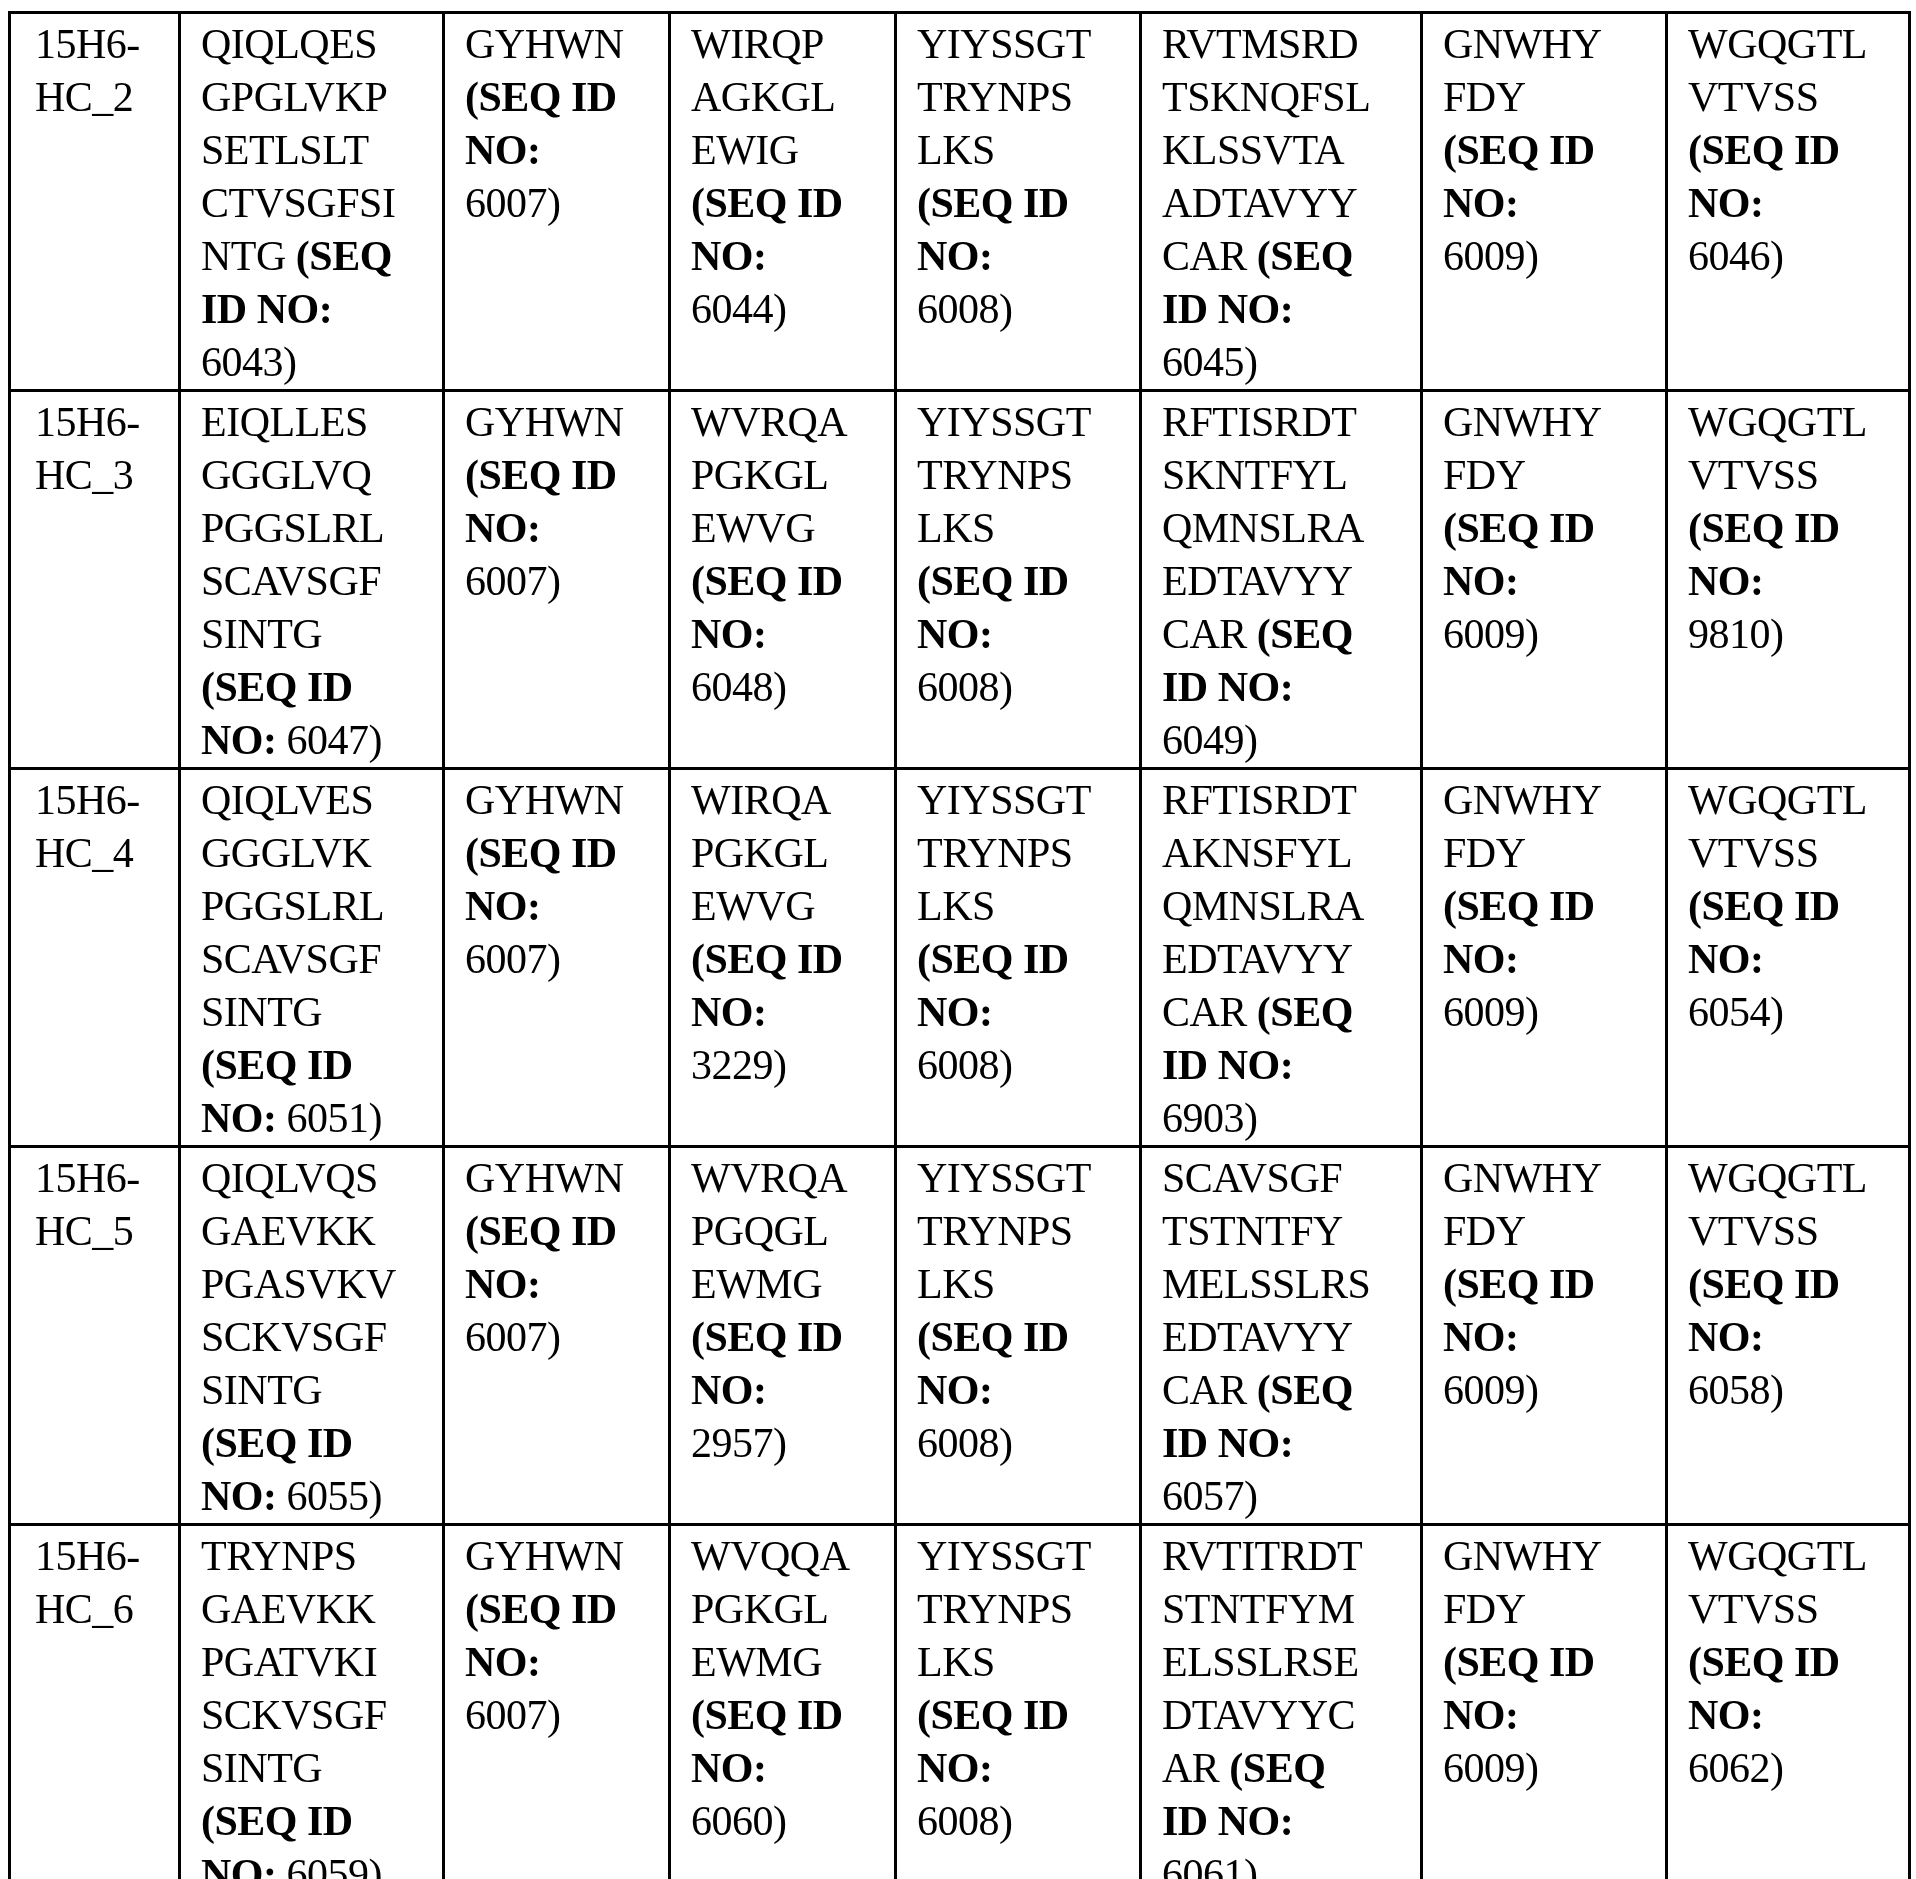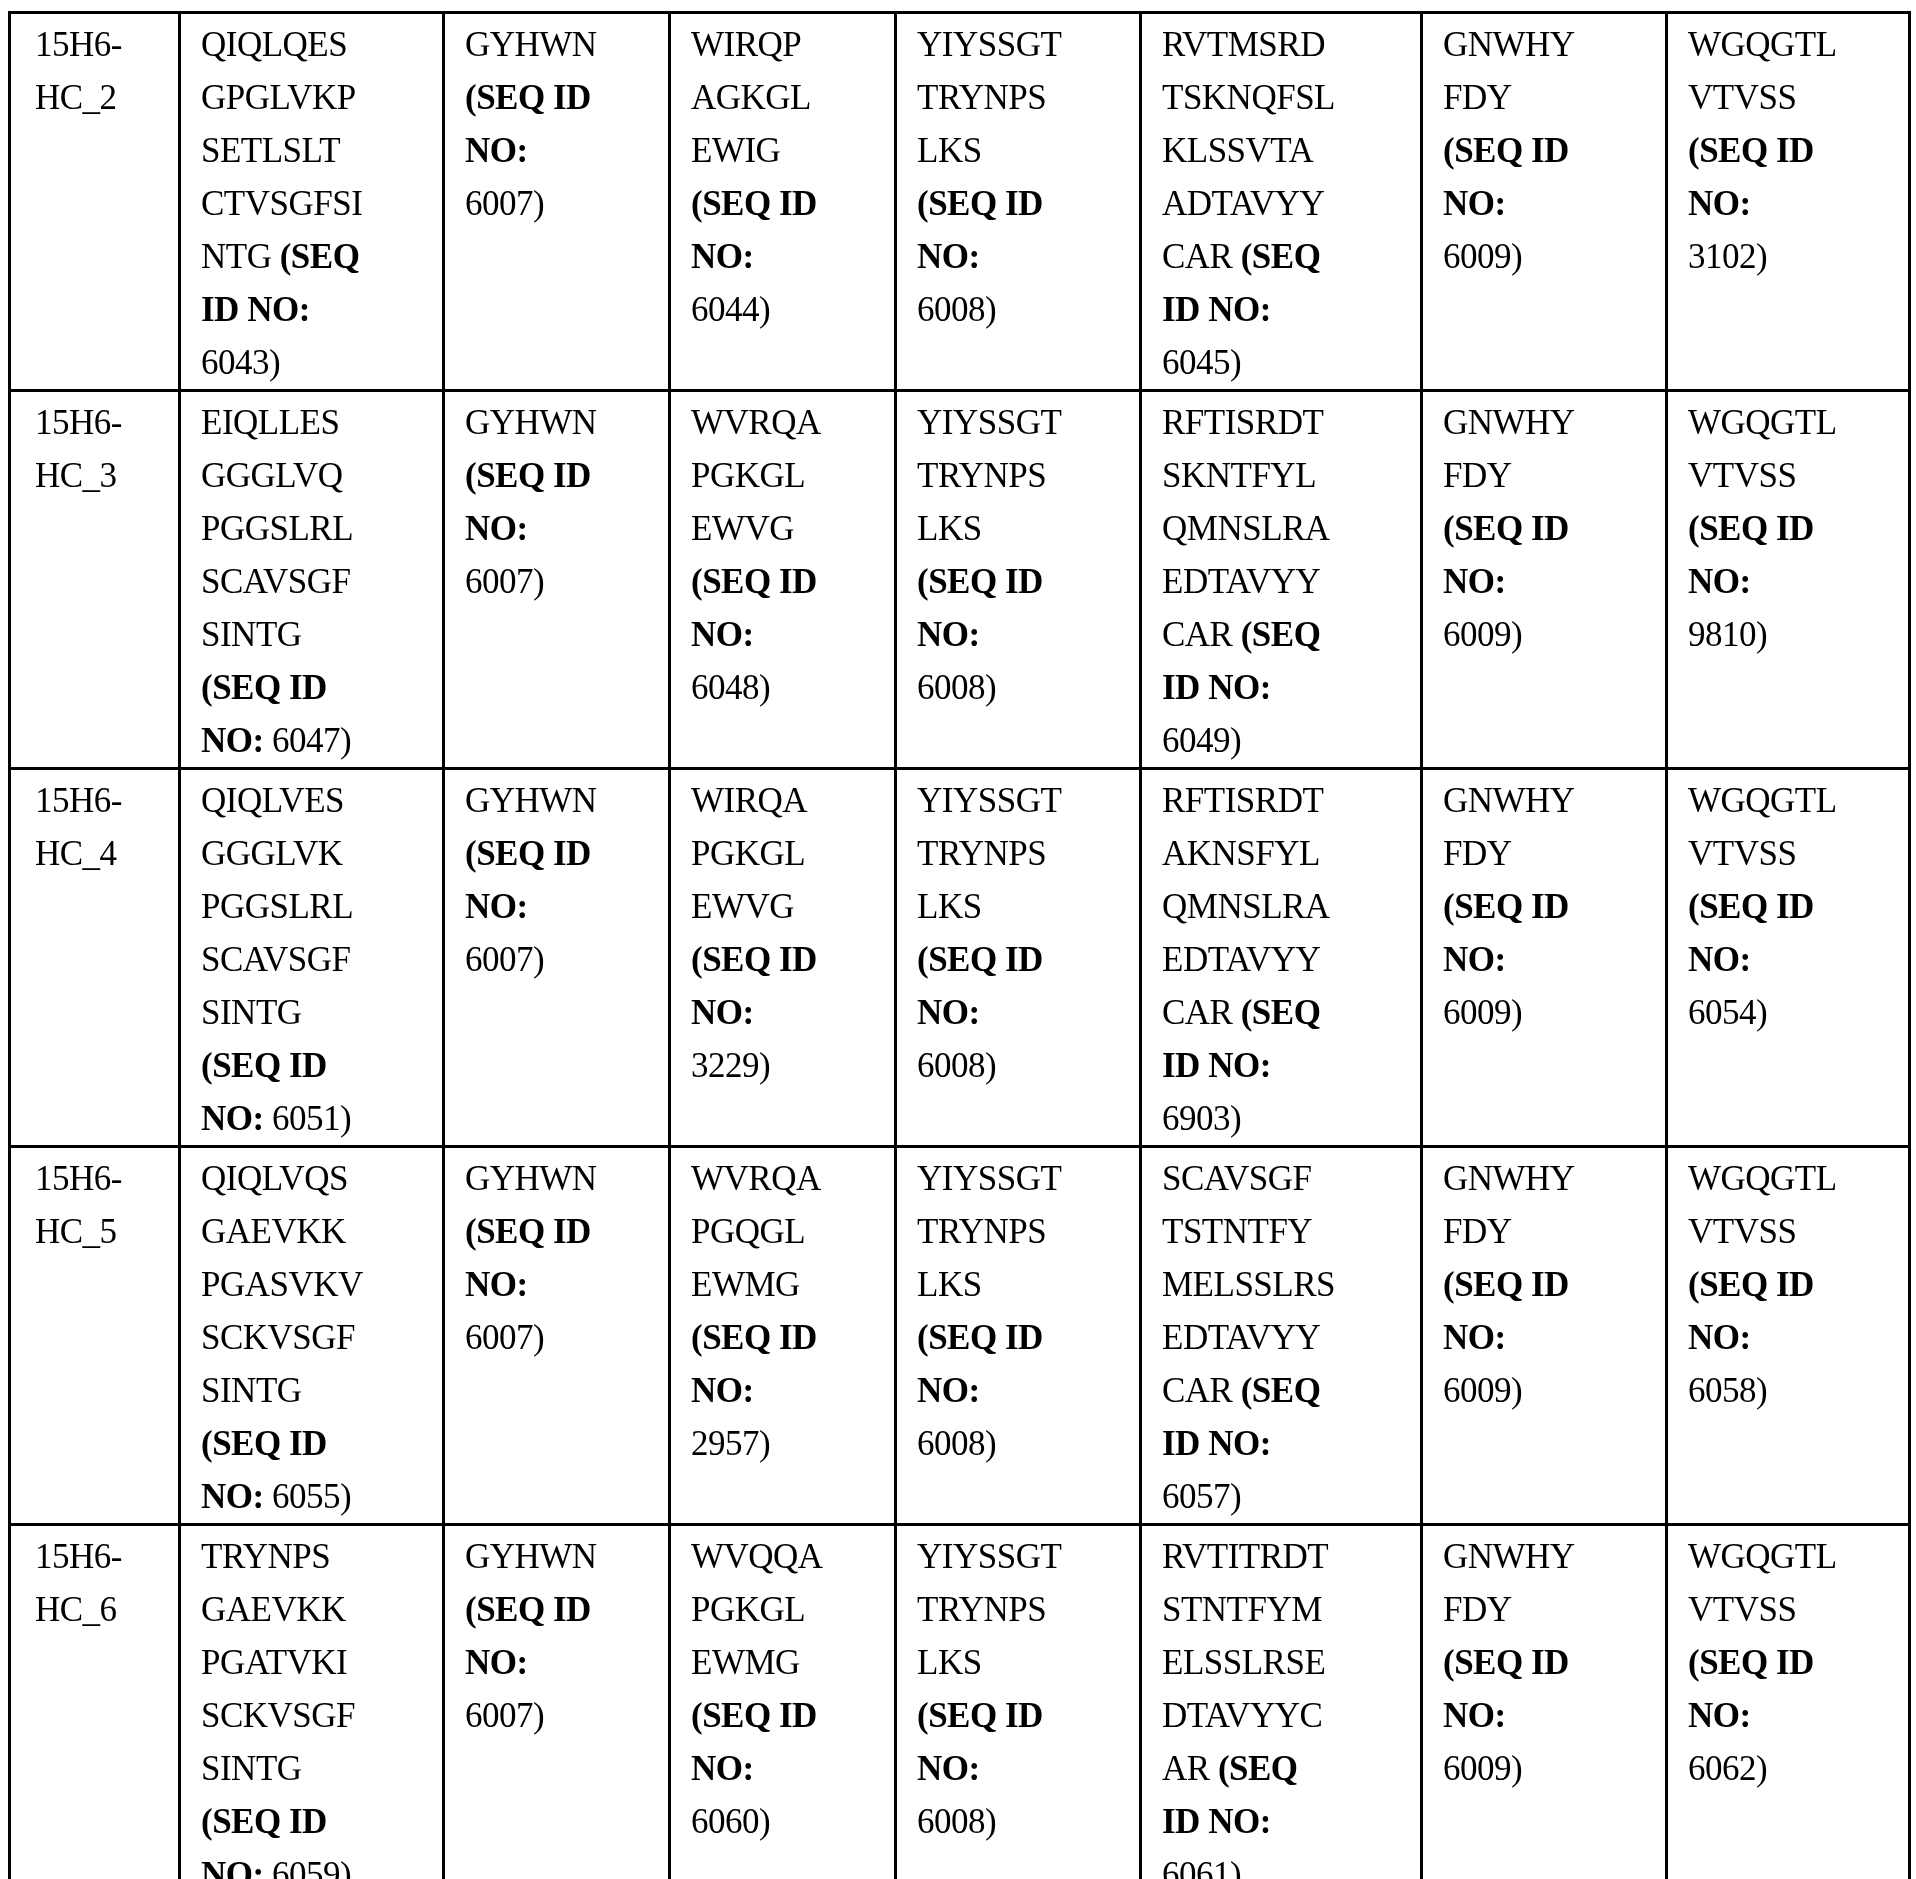--- a/index.html
+++ b/index.html
@@ -11,21 +11,21 @@
   table.seq-table {
     position: absolute; left: 8px; top: 11px;
     border-collapse: collapse;
     table-layout: fixed;
     width: 1900px;
   }
   .seq-table td {
     border: 3px solid #000;
     vertical-align: top;
     padding: 4px 15px 0 20px;
-    font-size: 35px;
+    font-size: 42px;
     line-height: 53px;
     letter-spacing: -0.5px;
     white-space: nowrap;
     overflow: hidden;
   }
   .seq-table tr { height: 373px; }
   .seq-table tr:last-child { height: 376px; }
   .seq-table td.name-cell { padding-left: 24px; }
   .line { display: block; }
   .b { font-weight: bold; }
@@ -95,21 +95,21 @@
           <span class="line">FDY</span>
           <span class="line b">(SEQ ID</span>
           <span class="line b">NO:</span>
           <span class="line"><span>6009</span>)</span>
         </td>
         <td>
           <span class="line">WGQGTL</span>
           <span class="line">VTVSS</span>
           <span class="line b">(SEQ ID</span>
           <span class="line b">NO:</span>
-          <span class="line"><span>3102</span>)</span>
+          <span class="line"><span>6046</span>)</span>
         </td>
       </tr>
       <tr>
         <td class="name-cell">
           <span class="line">15H6-</span>
           <span class="line">HC_3</span>
         </td>
         <td>
           <span class="line">EIQLLES</span>
           <span class="line">GGGLVQ</span>

